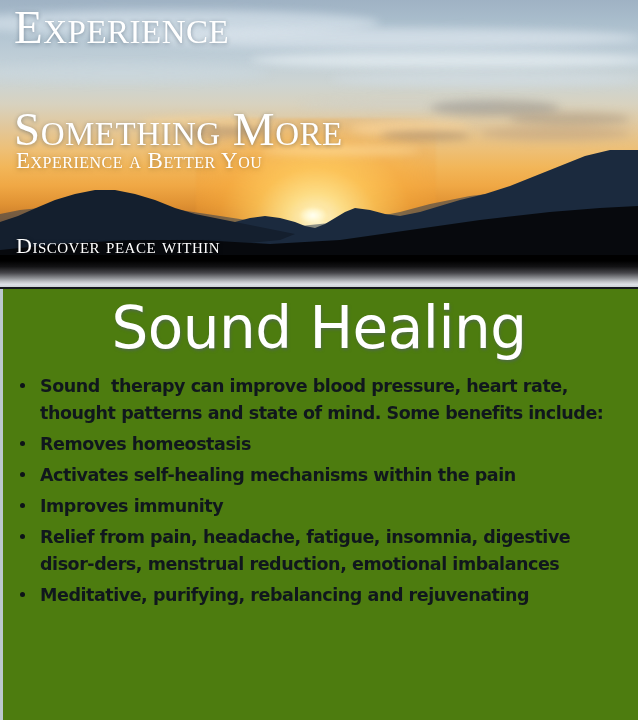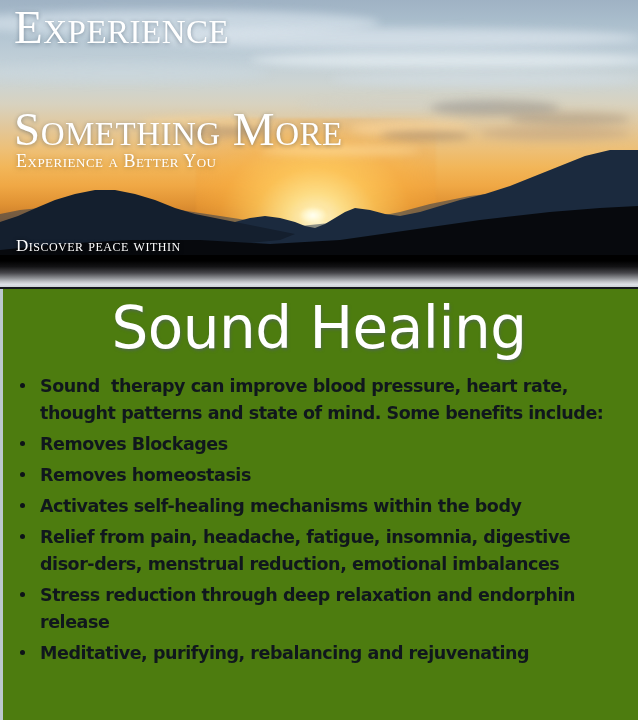--- a/index.html
+++ b/index.html
@@ -165,29 +165,29 @@
     top: 56px;
     font-size: 47px;
     line-height: 50px;
     text-shadow: 0 1px 4px rgba(40,60,80,0.45);
     margin-top: 48px;
   }
   .subhead {
     position: absolute;
     left: 16px;
     top: 145px;
-    font-size: 18px;
+    font-size: 23px;
     line-height: 32px;
     text-shadow: 0 1px 5px rgba(120,80,20,0.55);
   }
   .tagline {
     position: absolute;
     left: 16px;
     top: 233px;
-    font-size: 17px;
+    font-size: 22px;
     line-height: 26px;
     text-shadow: 0 1px 4px rgba(0,0,0,0.8);
   }
 
   
   .panel {
     position: absolute;
     left: 0;
     top: 289px;
     width: 638px;
@@ -301,37 +301,33 @@
 
     <div class="panel-title">Sound Healing</div>
 
     <div class="bullets" id="bullet-list">
         <div class="bullet-row">
           <span class="bullet-dot"></span>
           <span class="bullet-text">Sound  therapy can improve blood pressure, heart rate, thought patterns and state of mind. Some benefits include:</span>
         </div>
         <div class="bullet-row">
           <span class="bullet-dot"></span>
-          <span class="bullet-text">Removes Blockages</span>
-        </div>
-        <div class="bullet-row">
-          <span class="bullet-dot"></span>
           <span class="bullet-text">Removes homeostasis</span>
         </div>
         <div class="bullet-row">
           <span class="bullet-dot"></span>
-          <span class="bullet-text">Activates self-healing mechanisms within the body</span>
+          <span class="bullet-text">Activates self-healing mechanisms within the pain</span>
+        </div>
+        <div class="bullet-row">
+          <span class="bullet-dot"></span>
+          <span class="bullet-text">Improves immunity</span>
         </div>
         <div class="bullet-row">
           <span class="bullet-dot"></span>
           <span class="bullet-text">Relief from pain, headache, fatigue, insomnia, digestive disor-ders, menstrual reduction, emotional imbalances</span>
-        </div>
-        <div class="bullet-row">
-          <span class="bullet-dot"></span>
-          <span class="bullet-text">Stress reduction through deep relaxation and endorphin release</span>
         </div>
         <div class="bullet-row">
           <span class="bullet-dot"></span>
           <span class="bullet-text">Meditative, purifying, rebalancing and rejuvenating</span>
         </div>
       </div>
   </div>
 
 </div>
 

